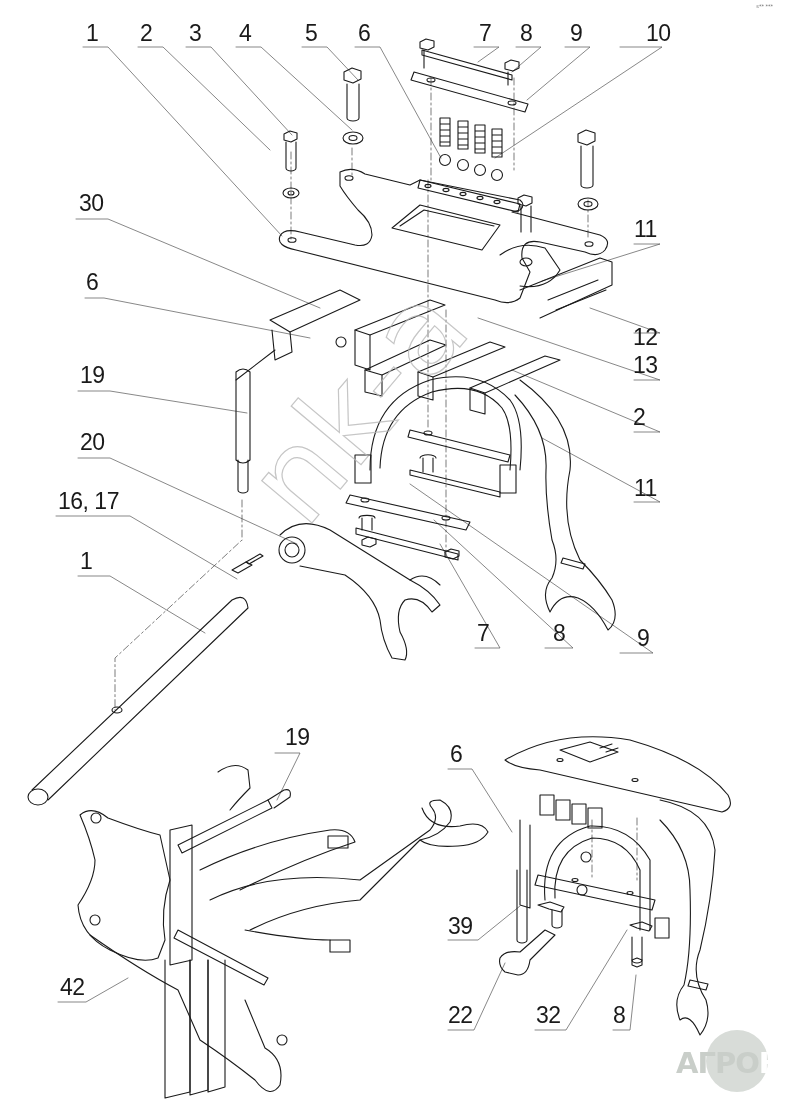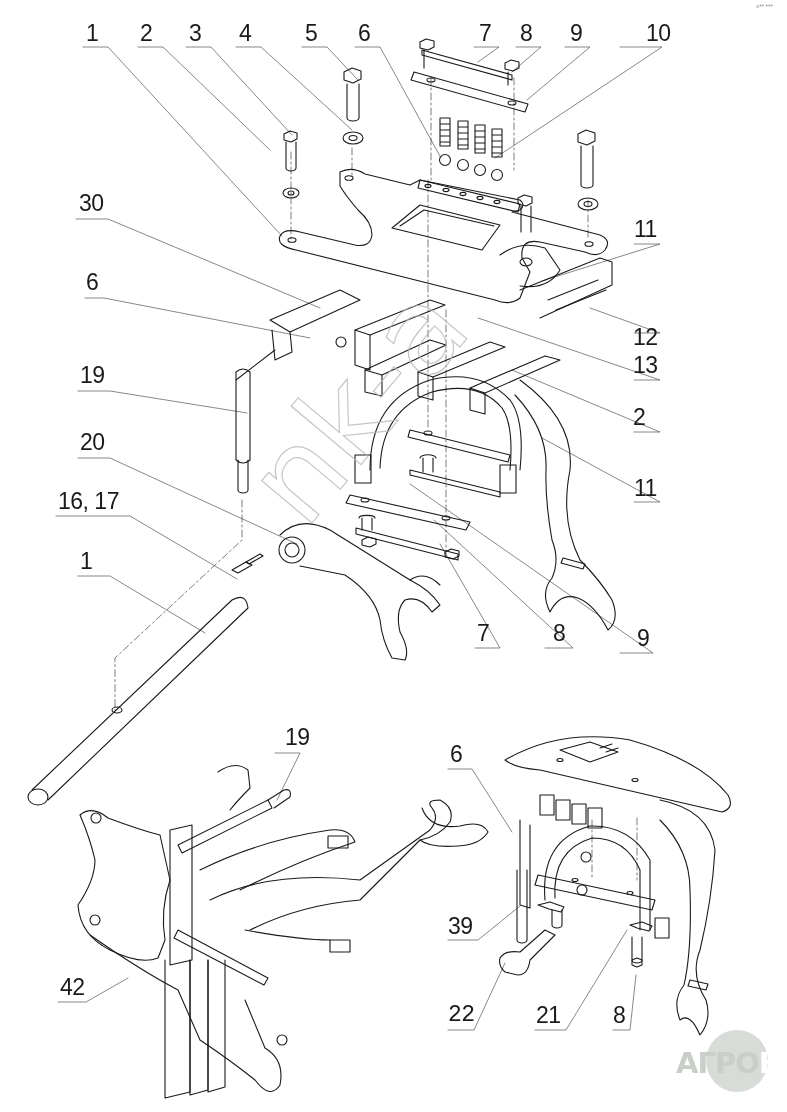--- a/index.html
+++ b/index.html
@@ -300,21 +300,21 @@
 <div class="callout-label" style="left:634px; top:477px;">11</div>
 
 <div class="callout-label" style="left:477px; top:622px;">7</div>
 <div class="callout-label" style="left:553px; top:622px;">8</div>
 <div class="callout-label" style="left:637px; top:627px;">9</div>
 
 <div class="callout-label" style="left:285px; top:726px;">19</div>
 <div class="callout-label" style="left:450px; top:743px;">6</div>
 <div class="callout-label" style="left:448px; top:915px;">39</div>
 <div class="callout-label" style="left:60px; top:976px;">42</div>
-<div class="callout-label" style="left:448px; top:1004px;font-family:Liberation Mono, monospace;">22</div>
-<div class="callout-label" style="left:536px; top:1004px;">21</div>
+<div class="callout-label" style="left:448px; top:1004px;">22</div>
+<div class="callout-label" style="left:536px; top:1004px;">32</div>
 <div class="callout-label" style="left:613px; top:1004px;">8</div>
 
 <div class="corner-mark">s** ***</div>
 <div class="logo">
   <div class="logo-circle"></div>
   <div class="logo-text"><span>АГРО</span><span class="b">НКА</span></div>
 </div>
 
 </body></html>

